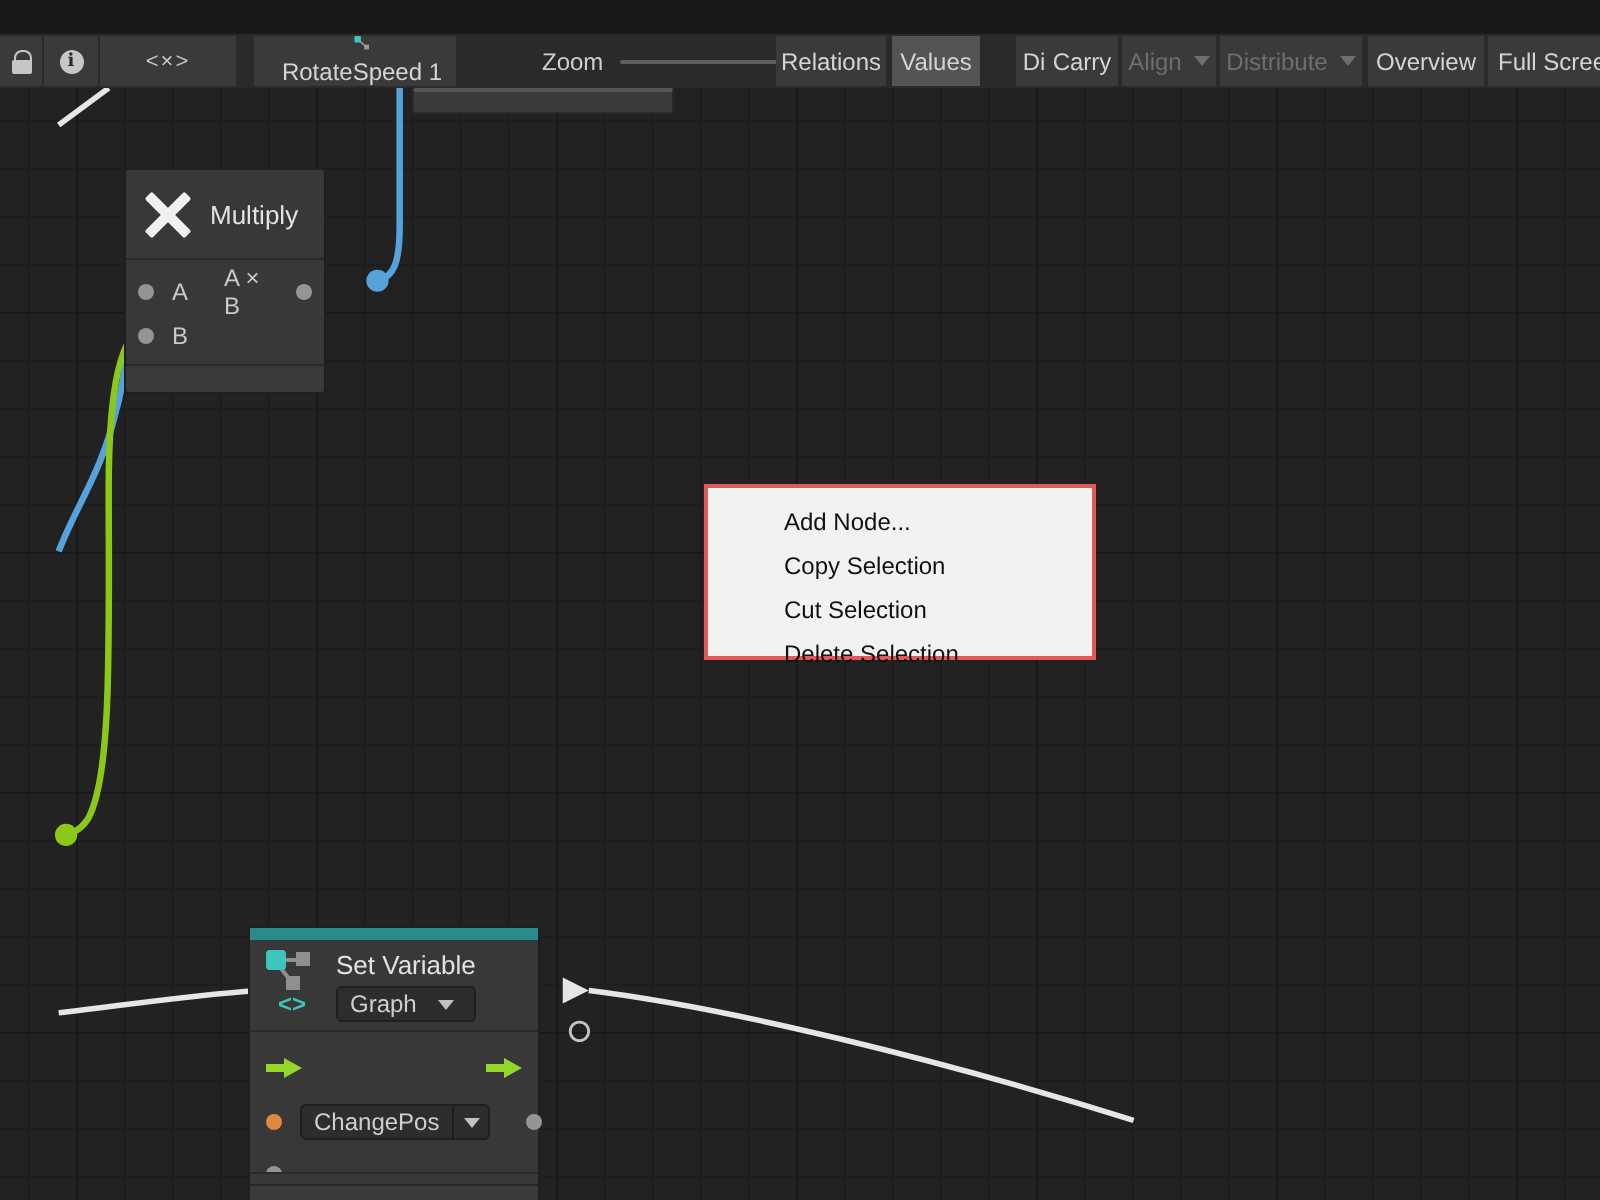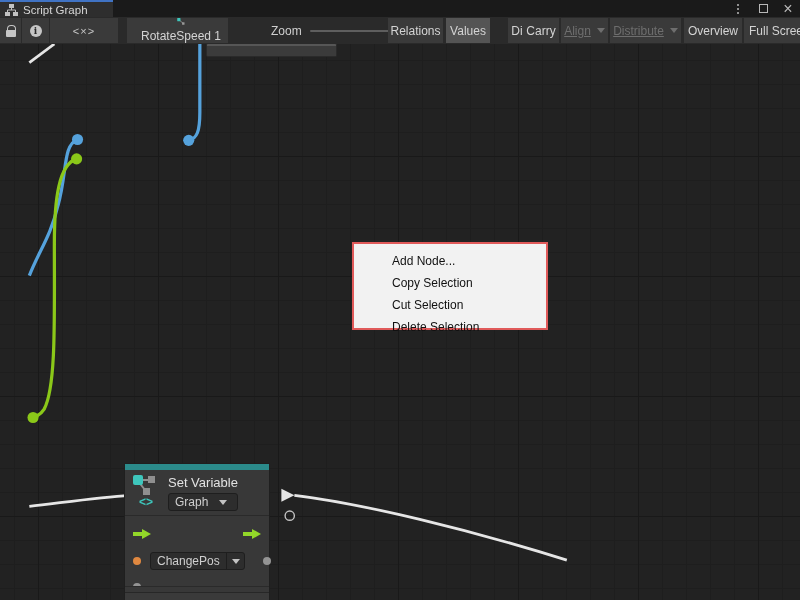--- a/index.html
+++ b/index.html
@@ -17,21 +17,21 @@
              color:#b8b8b8; font-size:13px; cursor:default; }
   .dots3 { display:flex; flex-direction:column; gap:2px; align-items:center; }
   .dots3 i { width:2px; height:2px; background:#b8b8b8; border-radius:50%; }
   .maxbox { width:9px; height:9px; border:1.5px solid #b8b8b8; }
 
   
   .toolbar { position:absolute; top:17px; left:0; width:800px; height:27px; background:#2a2a2a; }
   .tbtn { position:absolute; top:1px; height:25px; background:#3a3a3a; color:#d4d4d4; font-size:12px;
           display:flex; align-items:center; justify-content:center; gap:4px; cursor:default; }
   .tbtn.active { background:#545454; }
-  .tbtn.disabled { color:#6e6e6e;text-decoration:underline; }
+  .tbtn.disabled { color:#6e6e6e; }
   .tbtn.disabled .dd-arrow { border-top-color:#6e6e6e; }
   .dd-arrow { width:0; height:0; border-left:4px solid transparent; border-right:4px solid transparent;
               border-top:5px solid #c2c2c2; margin-left:2px; }
   .lock-icon { position:relative; width:10px; height:7px; background:#c6c6c6; border-radius:1px; margin-top:5px; }
   .lock-icon::before { content:""; position:absolute; left:1.5px; top:-5px; width:7px; height:6px;
                        border:1.5px solid #c6c6c6; border-bottom:none; border-radius:4px 4px 0 0; }
   .info-icon { width:12px; height:12px; border-radius:50%; background:#c6c6c6; color:#2a2a2a;
                font-size:9px; font-weight:bold; display:flex; align-items:center; justify-content:center;
                font-family:"DejaVu Serif",serif; }
   .code-glyph { font-size:11px; color:#c8c8c8; letter-spacing:1px; }
@@ -108,44 +108,20 @@
   
   .ctx-menu { position:absolute; left:352px; top:198px; width:196px; height:88px;
               background:#f2f2f2; border:2px solid #e05a5a; padding-top:6px; }
   .ctx-item { height:22px; line-height:22px; padding-left:38px; color:#111; font-size:12px; cursor:default; }
 </style>
 </head>
 <body>
 
 <div id="app">
 
-  <div class="tabbar">
-    <div class="tab">
-      <svg width="13" height="12" viewBox="0 0 13 12">
-        <rect x="4" y="0" width="5" height="4" fill="#c2c2c2"></rect>
-        <rect x="0" y="8" width="5" height="4" fill="#c2c2c2"></rect>
-        <rect x="8" y="8" width="5" height="4" fill="#c2c2c2"></rect>
-        <path d="M6.5,4 V6 M2.5,8 V6 H10.5 V8" stroke="#c2c2c2" stroke-width="1" fill="none"></path>
-      </svg>
-      <span class="tab-label">Script Graph</span>
-    </div>
-    <div class="win-controls">
-      <span class="win-btn">
-        <span class="dots3">
-            <i></i>
-            <i></i>
-            <i></i>
-          </span>
-      </span>
-      <span class="win-btn">
-          <span class="maxbox"></span>
-        </span>
-      <span class="win-btn" style="font-size:16px;">×</span>
-    </div>
-  </div>
 
   <div class="toolbar">
     <div class="tbtn" style="left:0; width:21px;">
       <span class="lock-icon"></span>
     </div>
     <div class="tbtn" style="left:22px; width:27px;">
       <span class="info-icon">i</span>
     </div>
     <div class="tbtn" style="left:50px; width:68px;">
       <span class="code-glyph">&lt;×&gt;</span>
@@ -217,20 +193,40 @@
 
       <path d="M115,576 C119,587 112,594 105,601" stroke="#8bc819" stroke-width="3.5" fill="none"></path>
       <circle cx="115" cy="574" r="6" fill="#8bc819"></circle>
 
       <circle cx="116" cy="553" r="5" fill="none" stroke="#c4c4c4" stroke-width="1.5"></circle>
       <circle cx="281" cy="553" r="5" fill="none" stroke="#c4c4c4" stroke-width="1.5"></circle>
     </svg>
 
     <div class="node n-partial"></div>
 
+    <div class="node n-multiply">
+      <div class="hdr">
+        <span class="x-icon"></span>
+        <span class="n-title">Multiply</span>
+      </div>
+      <div class="body">
+        <div class="prow">
+          <span class="pdot"></span>
+          <span class="plabel">A</span>
+          <span class="spacer"></span>
+          <span class="plabel">A × B</span>
+          <span class="pdot"></span>
+        </div>
+        <div class="prow">
+          <span class="pdot"></span>
+          <span class="plabel">B</span>
+        </div>
+      </div>
+      <div class="foot node-footer"></div>
+    </div>
 
     <div class="node n-setvar">
       <div class="sv-accent"></div>
       <div class="sv-hdr">
         <span class="sv-icon-col">
           <svg width="26" height="22" viewBox="0 0 26 22">
             <path d="M5,5 L16,5 M5,6 L12,15" stroke="#8f8f8f" stroke-width="2" fill="none"></path>
             <rect x="0" y="0" width="10" height="10" rx="2" fill="#3ec6bc"></rect>
             <rect x="15" y="1" width="7" height="7" fill="#8f8f8f"></rect>
             <rect x="10" y="13" width="7" height="7" fill="#8f8f8f"></rect>

